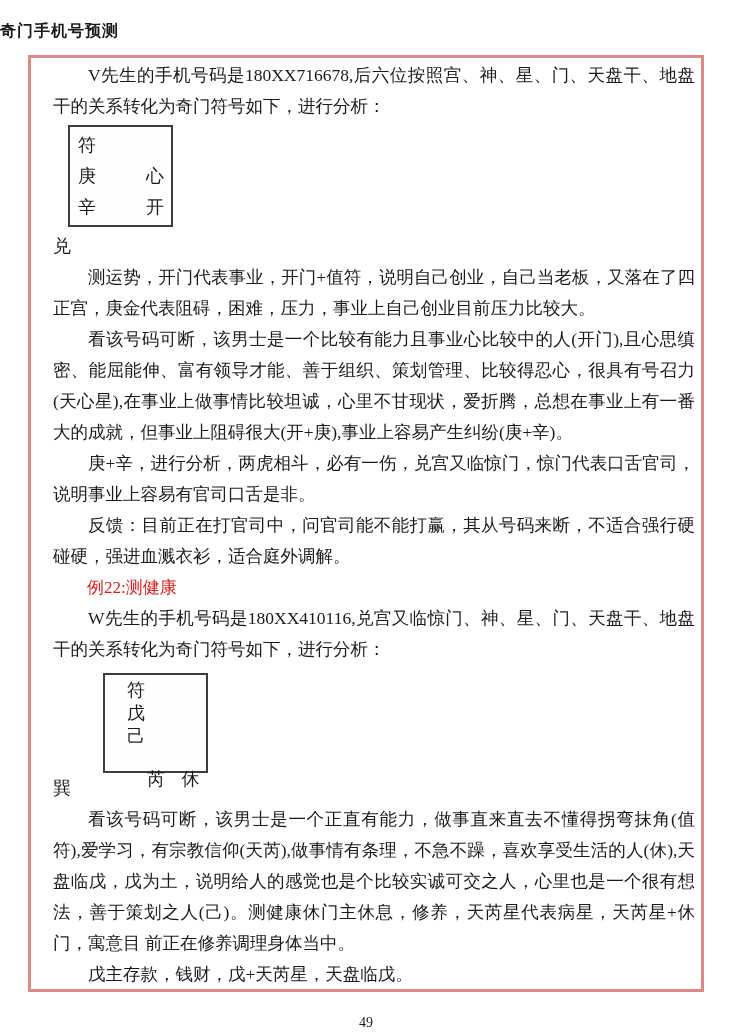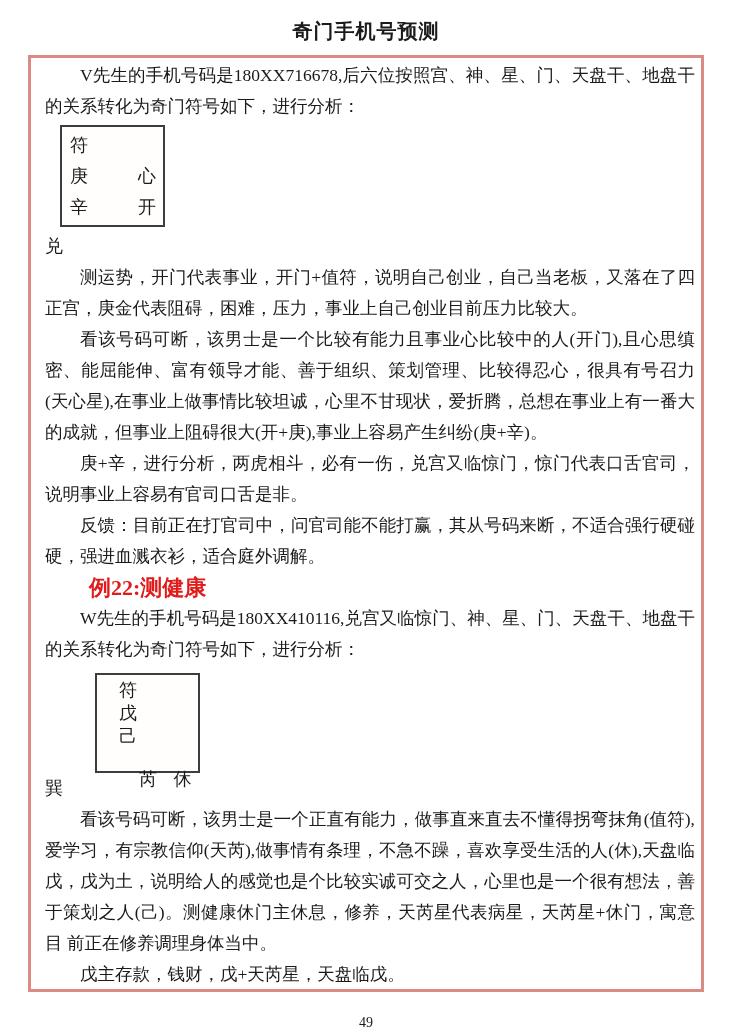--- a/index.html
+++ b/index.html
@@ -11,43 +11,42 @@
   *{margin:0;padding:0;box-sizing:border-box;}
   html,body{background:#ffffff;}
   body{
     width:732px;height:1032px;
     font-family:"Liberation Serif","DejaVu Serif",serif;
     color:var(--text-color);
     overflow:hidden;
   }
   .doc-title{
     margin-top:15px;
-    text-align:center;
-    font-size:20px;
+    font-size:16px;
     font-weight:bold;
     line-height:32px;
     letter-spacing:1px;
   }
   .main-box{
     margin:8px 28px 0 28px;
     height:937px;
     border:3px solid var(--box-border);
-    padding:2px 6px 0 14px;
+    padding:2px 6px 0 22px;
     overflow:hidden;
   }
   .para{
     font-size:17.5px;
     line-height:31px;
     text-align:justify;
     text-indent:2em;
   }
   .red-heading{
-    font-size:22px;
+    font-size:17px;
     line-height:31px;
-    font-weight:bold;
+    font-weight:normal;
     color:var(--heading-red);
     padding-left:2em;
   }
   .trigram{
     font-size:18px;
     line-height:31px;
   }
   .chart{
     border:2px solid var(--chart-border);
     background:#fffefd;

